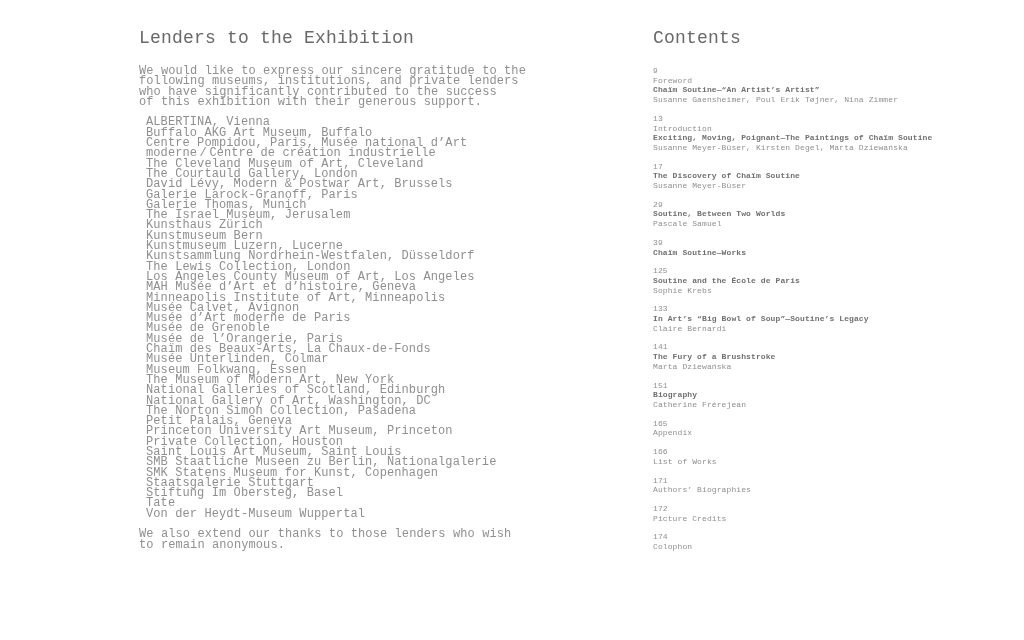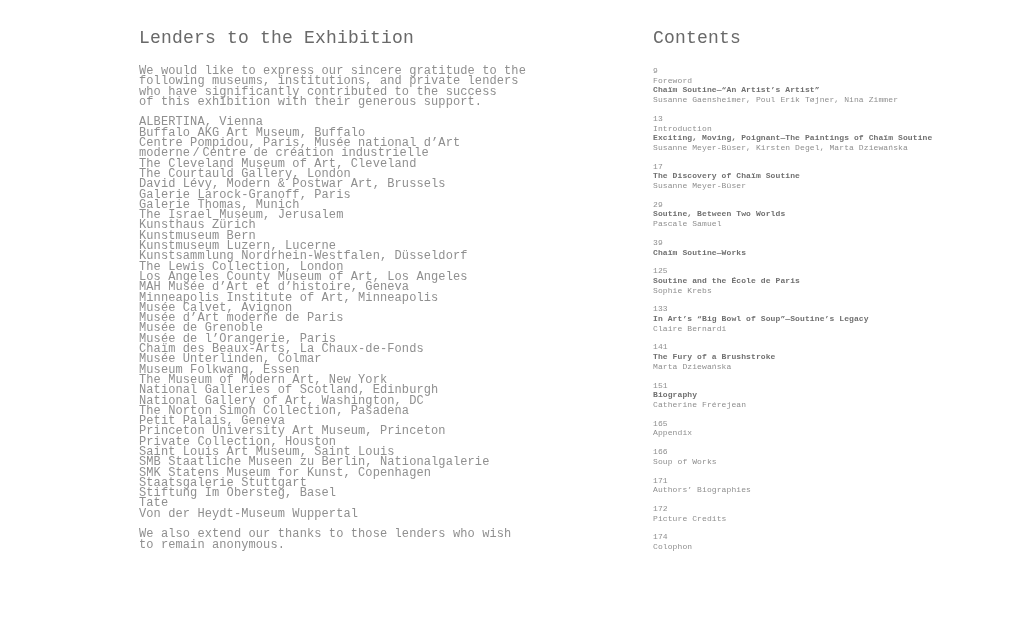--- a/index.html
+++ b/index.html
@@ -26,21 +26,21 @@
 
   
   .body-line {
     font-size: 12px;
     line-height: 10.3px;
     letter-spacing: 0.1px;
     color: #8f8f8f;
     white-space: nowrap;
   }
   .intro   { margin-top: 18px; }
-  .lender-list { margin-top: 10.3px; }
+  .lender-list { margin-top: 10.3px; margin-left: 7px; }
   .closing { margin-top: 10.3px; }
 
   
   .toc { margin-top: 18px; }
   .toc-entry { margin-bottom: 9px; }
   .toc-line {
     font-size: 8px;
     line-height: 9.7px;
     letter-spacing: 0.1px;
     color: #8f8f8f;
@@ -159,21 +159,21 @@
           <div class="toc-line">151</div>
           <div class="toc-line toc-title-bold">Biography</div>
           <div class="toc-line">Catherine Frérejean</div>
         </div>
         <div class="toc-entry">
           <div class="toc-line">165</div>
           <div class="toc-line">Appendix</div>
         </div>
         <div class="toc-entry">
           <div class="toc-line">166</div>
-          <div class="toc-line">Soup of Works</div>
+          <div class="toc-line">List of Works</div>
         </div>
         <div class="toc-entry">
           <div class="toc-line">171</div>
           <div class="toc-line">Authors’ Biographies</div>
         </div>
         <div class="toc-entry">
           <div class="toc-line">172</div>
           <div class="toc-line">Picture Credits</div>
         </div>
         <div class="toc-entry">

